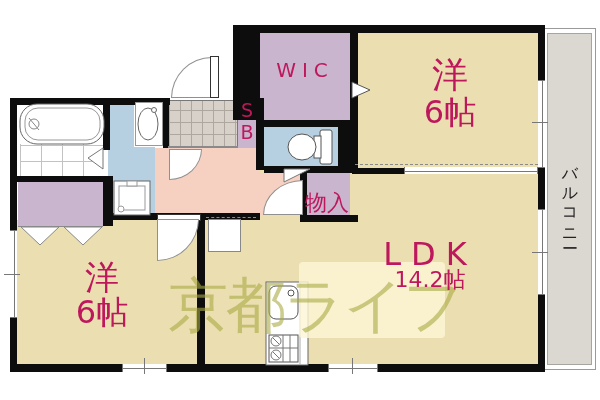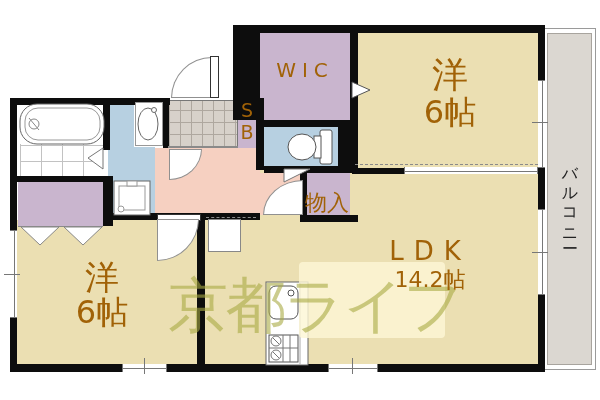--- a/index.html
+++ b/index.html
@@ -24,21 +24,21 @@
     background-image:repeating-linear-gradient(0deg,#c2c2c2 0 1px,transparent 1px 16px),
                      repeating-linear-gradient(90deg,#c2c2c2 0 1px,transparent 1px 21px);}
   .win-h{position:absolute;background:#fff;border-left:1px solid #777;border-right:1px solid #777;}
   .win-h::after{content:"";position:absolute;left:0;right:0;top:50%;height:1px;background:#777;}
   .win-v{position:absolute;background:#fff;border-top:1px solid #777;border-bottom:1px solid #777;}
   .win-v::after{content:"";position:absolute;top:0;bottom:0;left:50%;width:1px;background:#777;}
   .arc{position:absolute;background:#fff;border:1px solid #909090;}
   .arc-tl{border-top-left-radius:100%;}
   .arc-br{border-bottom-right-radius:100%;}
   .leaf{position:absolute;background:#fff;border:1px solid #333;}
-  .lbl{position:absolute;color:#a16207;text-align:center;line-height:1.05;white-space:nowrap;}
+  .lbl{position:absolute;color:#be185d;text-align:center;line-height:1.05;white-space:nowrap;}
   .balc-outer{position:absolute;background:#fff;border:1px solid #9a9a9a;}
   .balc-inner{position:absolute;background:var(--c-balcony,#dbd7d1);border:1px solid #a8a49e;
     display:flex;align-items:center;justify-content:center;}
   .balc-txt{writing-mode:vertical-rl;font-size:16px;letter-spacing:3px;color:#222;}
   .wm-box{position:absolute;background:rgba(253,247,214,0.82);border-radius:4px;}
   .wm-txt{position:absolute;font-size:60px;font-weight:normal;white-space:nowrap;
     color:rgba(168,170,66,0.60);letter-spacing:-2px;margin-left:12px;}
   .fridge{position:absolute;background:#fff;border:1px solid #888;}
 </style>
 </head>
@@ -176,16 +176,16 @@
   <div class="lbl" style="left:237px;top:101px;width:20px;font-size:19px;">S</div>
   <div class="lbl" style="left:237px;top:123px;width:20px;font-size:19px;">B</div>
   <div class="lbl" style="left:303px;top:191px;width:48px;font-size:22px;">物入</div>
 
   <div class="lbl" style="left:390px;top:56px;width:120px;font-size:36px;">洋</div>
   <div class="lbl" style="left:390px;top:96px;width:120px;font-size:32px;">6帖</div>
 
   <div class="lbl" style="left:42px;top:260px;width:120px;font-size:34px;">洋</div>
   <div class="lbl" style="left:42px;top:296px;width:120px;font-size:32px;">6帖</div>
 
-  <div class="lbl" style="left:355px;top:238px;width:150px;font-size:26px;letter-spacing:10px;">LDK</div>
+  <div class="lbl" style="left:355px;top:238px;width:150px;font-size:32px;letter-spacing:10px;">LDK</div>
   <div class="lbl" style="left:352px;top:268px;width:156px;font-size:22px;">14.2帖</div>
 
 </div>
 
 </body></html>

